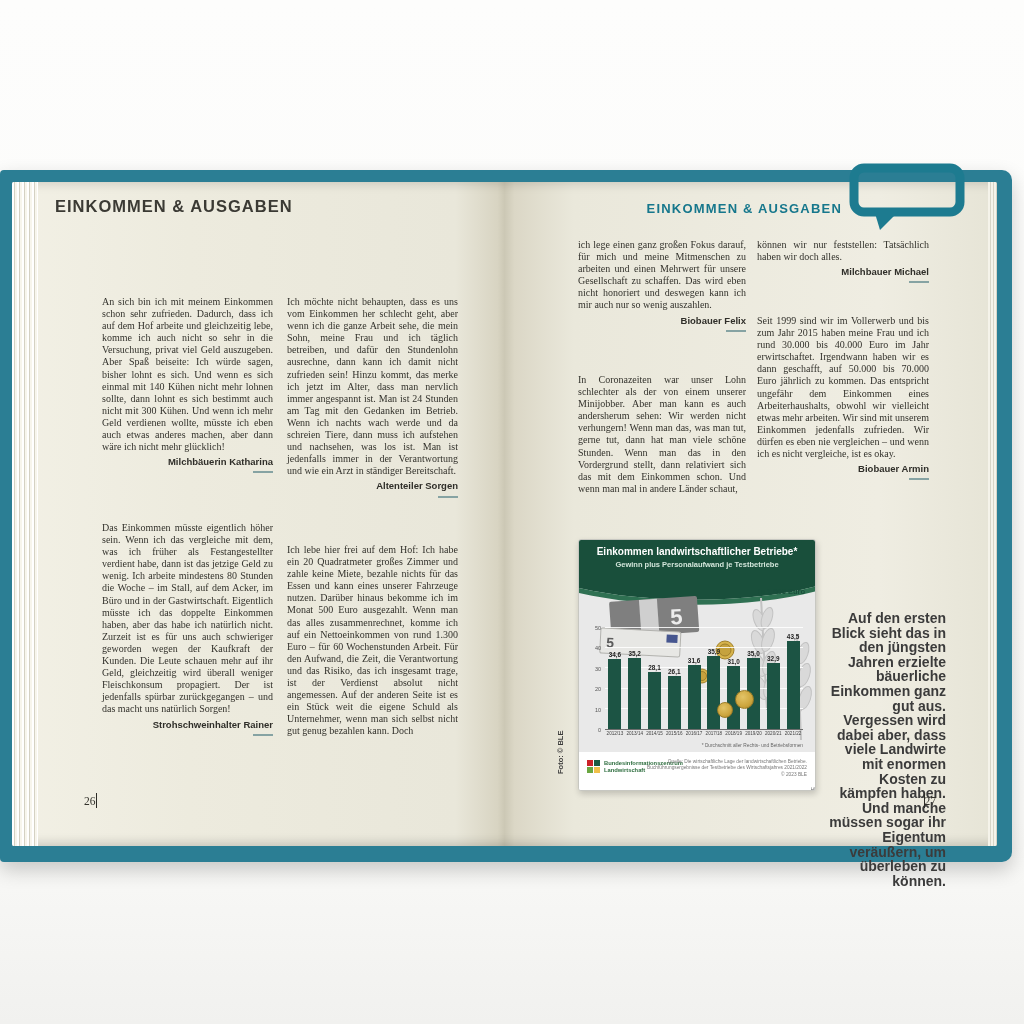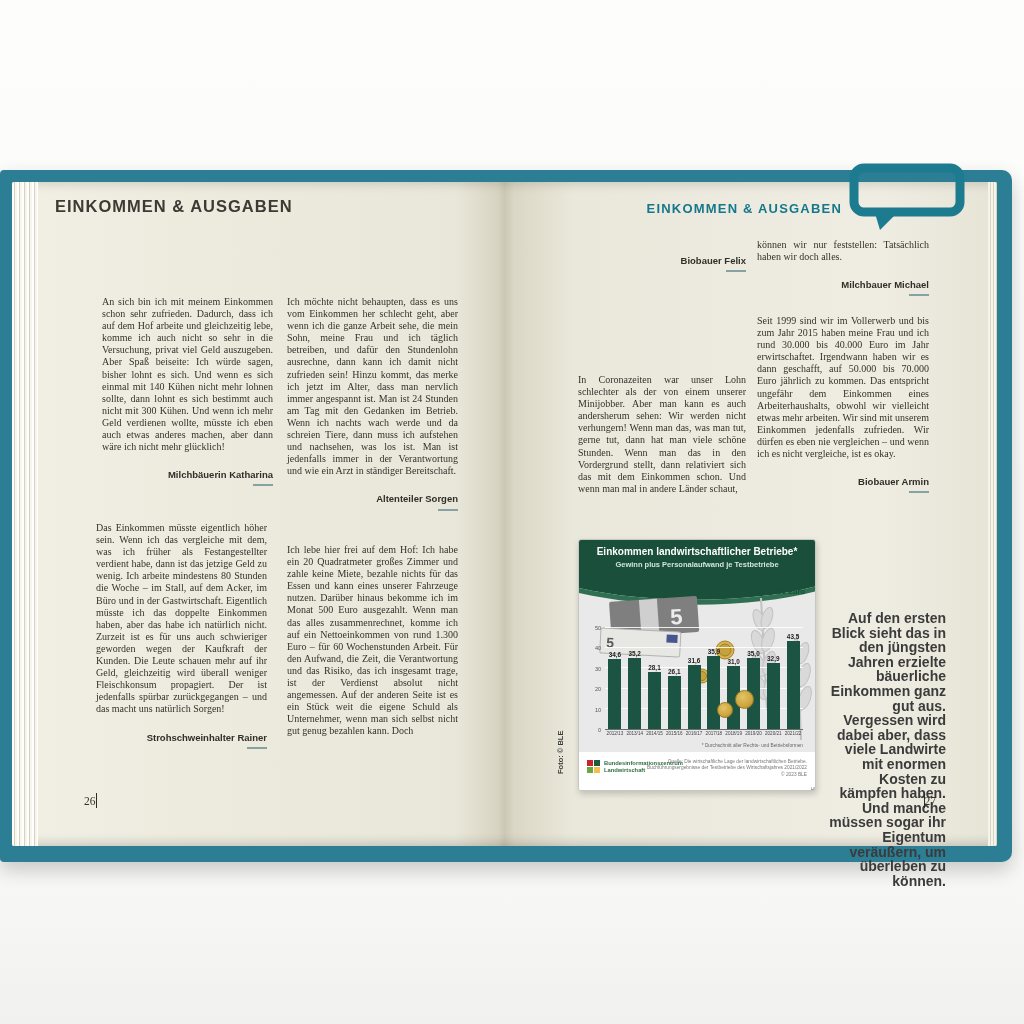--- a/index.html
+++ b/index.html
@@ -27,21 +27,21 @@
                  font-family:"DejaVu Serif", serif; font-style:italic; font-weight:bold;
                  font-size:20px; line-height:1.32; color:#16778c; }
 
   
   .bubble { position:absolute; left:848px; top:162px; width:118px; height:72px; }
 
   
   .para-block { position:absolute; font-family:"Liberation Serif", serif; font-size:10px;
                 line-height:12.1px; color:#33322c; text-align:justify; }
   .para-block p { text-align:justify; }
-  .author { margin-top:16px; font-family:"Liberation Sans", sans-serif; font-weight:bold;
+  .author { margin-top:3px; font-family:"Liberation Sans", sans-serif; font-weight:bold;
             font-size:9.5px; color:#2f2e29; text-align:right; }
   .author-line { width:20px; height:2px; background:#86a3a3; margin:3px 0 0 auto; }
 
   
   .pageno { position:absolute; display:flex; align-items:center; 
             font-family:"Liberation Serif", serif; font-size:11.5px; color:#33322c; }
   .pageno .bar { width:1px; height:15px; background:#2c2b26; }
   .pageno-left { left:84px; top:793px; }
   .pageno-right { right:88px; top:793px; }
 
@@ -106,21 +106,21 @@
 
   <div class="quote-title">
   </div>
 
   <div class="para-block" style="left:102px; top:296px; width:171px;">
     <p>An sich bin ich mit meinem Einkommen schon sehr zufrieden. Dadurch, dass ich auf dem Hof arbeite und gleichzeitig lebe, komme ich auch nicht so sehr in die Versuchung, privat viel Geld auszugeben. Aber Spaß beiseite: Ich würde sagen, bisher lohnt es sich. Und wenn es sich einmal mit 140 Kühen nicht mehr lohnen sollte, dann lohnt es sich bestimmt auch nicht mit 300 Kühen. Und wenn ich mehr Geld verdienen wollte, müsste ich eben auch etwas anderes machen, aber dann wäre ich nicht mehr glücklich!</p>
     <div class="author">Milchbäuerin Katharina</div>
     <div class="author-line"></div>
   </div>
 
-  <div class="para-block" style="left:96px; top:522px; width:171px;">
+  <div class="para-block" style="left:102px; top:522px; width:171px;">
     <p>Das Einkommen müsste eigentlich höher sein. Wenn ich das vergleiche mit dem, was ich früher als Festangestellter verdient habe, dann ist das jetzige Geld zu wenig. Ich arbeite mindestens 80 Stunden die Woche – im Stall, auf dem Acker, im Büro und in der Gastwirtschaft. Eigentlich müsste ich das doppelte Einkommen haben, aber das habe ich natürlich nicht. Zurzeit ist es für uns auch schwieriger geworden wegen der Kaufkraft der Kunden. Die Leute schauen mehr auf ihr Geld, gleichzeitig wird überall weniger Fleischkonsum propagiert. Der ist jedenfalls spürbar zurückgegangen – und das macht uns natürlich Sorgen!</p>
     <div class="author">Strohschweinhalter Rainer</div>
     <div class="author-line"></div>
   </div>
 
   <div class="para-block" style="left:287px; top:296px; width:171px;">
     <p>Ich möchte nicht behaupten, dass es uns vom Einkommen her schlecht geht, aber wenn ich die ganze Arbeit sehe, die mein Sohn, meine Frau und ich täglich betreiben, und dafür den Stundenlohn ausrechne, dann kann ich damit nicht zufrieden sein! Hinzu kommt, das merke ich jetzt im Alter, dass man nervlich immer angespannt ist. Man ist 24 Stunden am Tag mit den Gedanken im Betrieb. Wenn ich nachts wach werde und da schreien Tiere, dann muss ich aufstehen und nachsehen, was los ist. Man ist jedenfalls immer in der Verantwortung und wie ein Arzt in ständiger Bereitschaft.</p>
     <div class="author">Altenteiler Sorgen</div>
     <div class="author-line"></div>
   </div>
@@ -137,20 +137,21 @@
   <div class="hdr-right">EINKOMMEN &amp; AUSGABEN</div>
 
   <div class="bubble">
     <svg width="118" height="72" viewBox="0 0 118 72">
       <rect x="6" y="6" width="106" height="44" rx="10" fill="none" stroke="#1d7b90" stroke-width="9"></rect>
       <polygon points="26,48 52,48 32,68" fill="#1d7b90"></polygon>
     </svg>
   </div>
 
   <div class="para-block" style="left:578px; top:239px; width:168px;">
+    <p>ich lege einen ganz großen Fokus darauf, für mich und meine Mitmenschen zu arbeiten und einen Mehrwert für unsere Gesellschaft zu schaffen. Das wird eben nicht honoriert und deswegen kann ich mir auch nur so wenig auszahlen.</p>
     <div class="author">Biobauer Felix</div>
     <div class="author-line"></div>
   </div>
 
   <div class="para-block" style="left:578px; top:374px; width:168px;">
     <p>In Coronazeiten war unser Lohn schlechter als der von einem unserer Minijobber. Aber man kann es auch andersherum sehen: Wir werden nicht verhungern! Wenn man das, was man tut, gerne tut, dann hat man viele schöne Stunden. Wenn man das in den Vordergrund stellt, dann relativiert sich das mit dem Einkommen schon. Und wenn man mal in andere Länder schaut,</p>
   </div>
 
   <div class="para-block" style="left:757px; top:239px; width:172px;">
     <p>können wir nur feststellen: Tatsächlich haben wir doch alles.</p>

